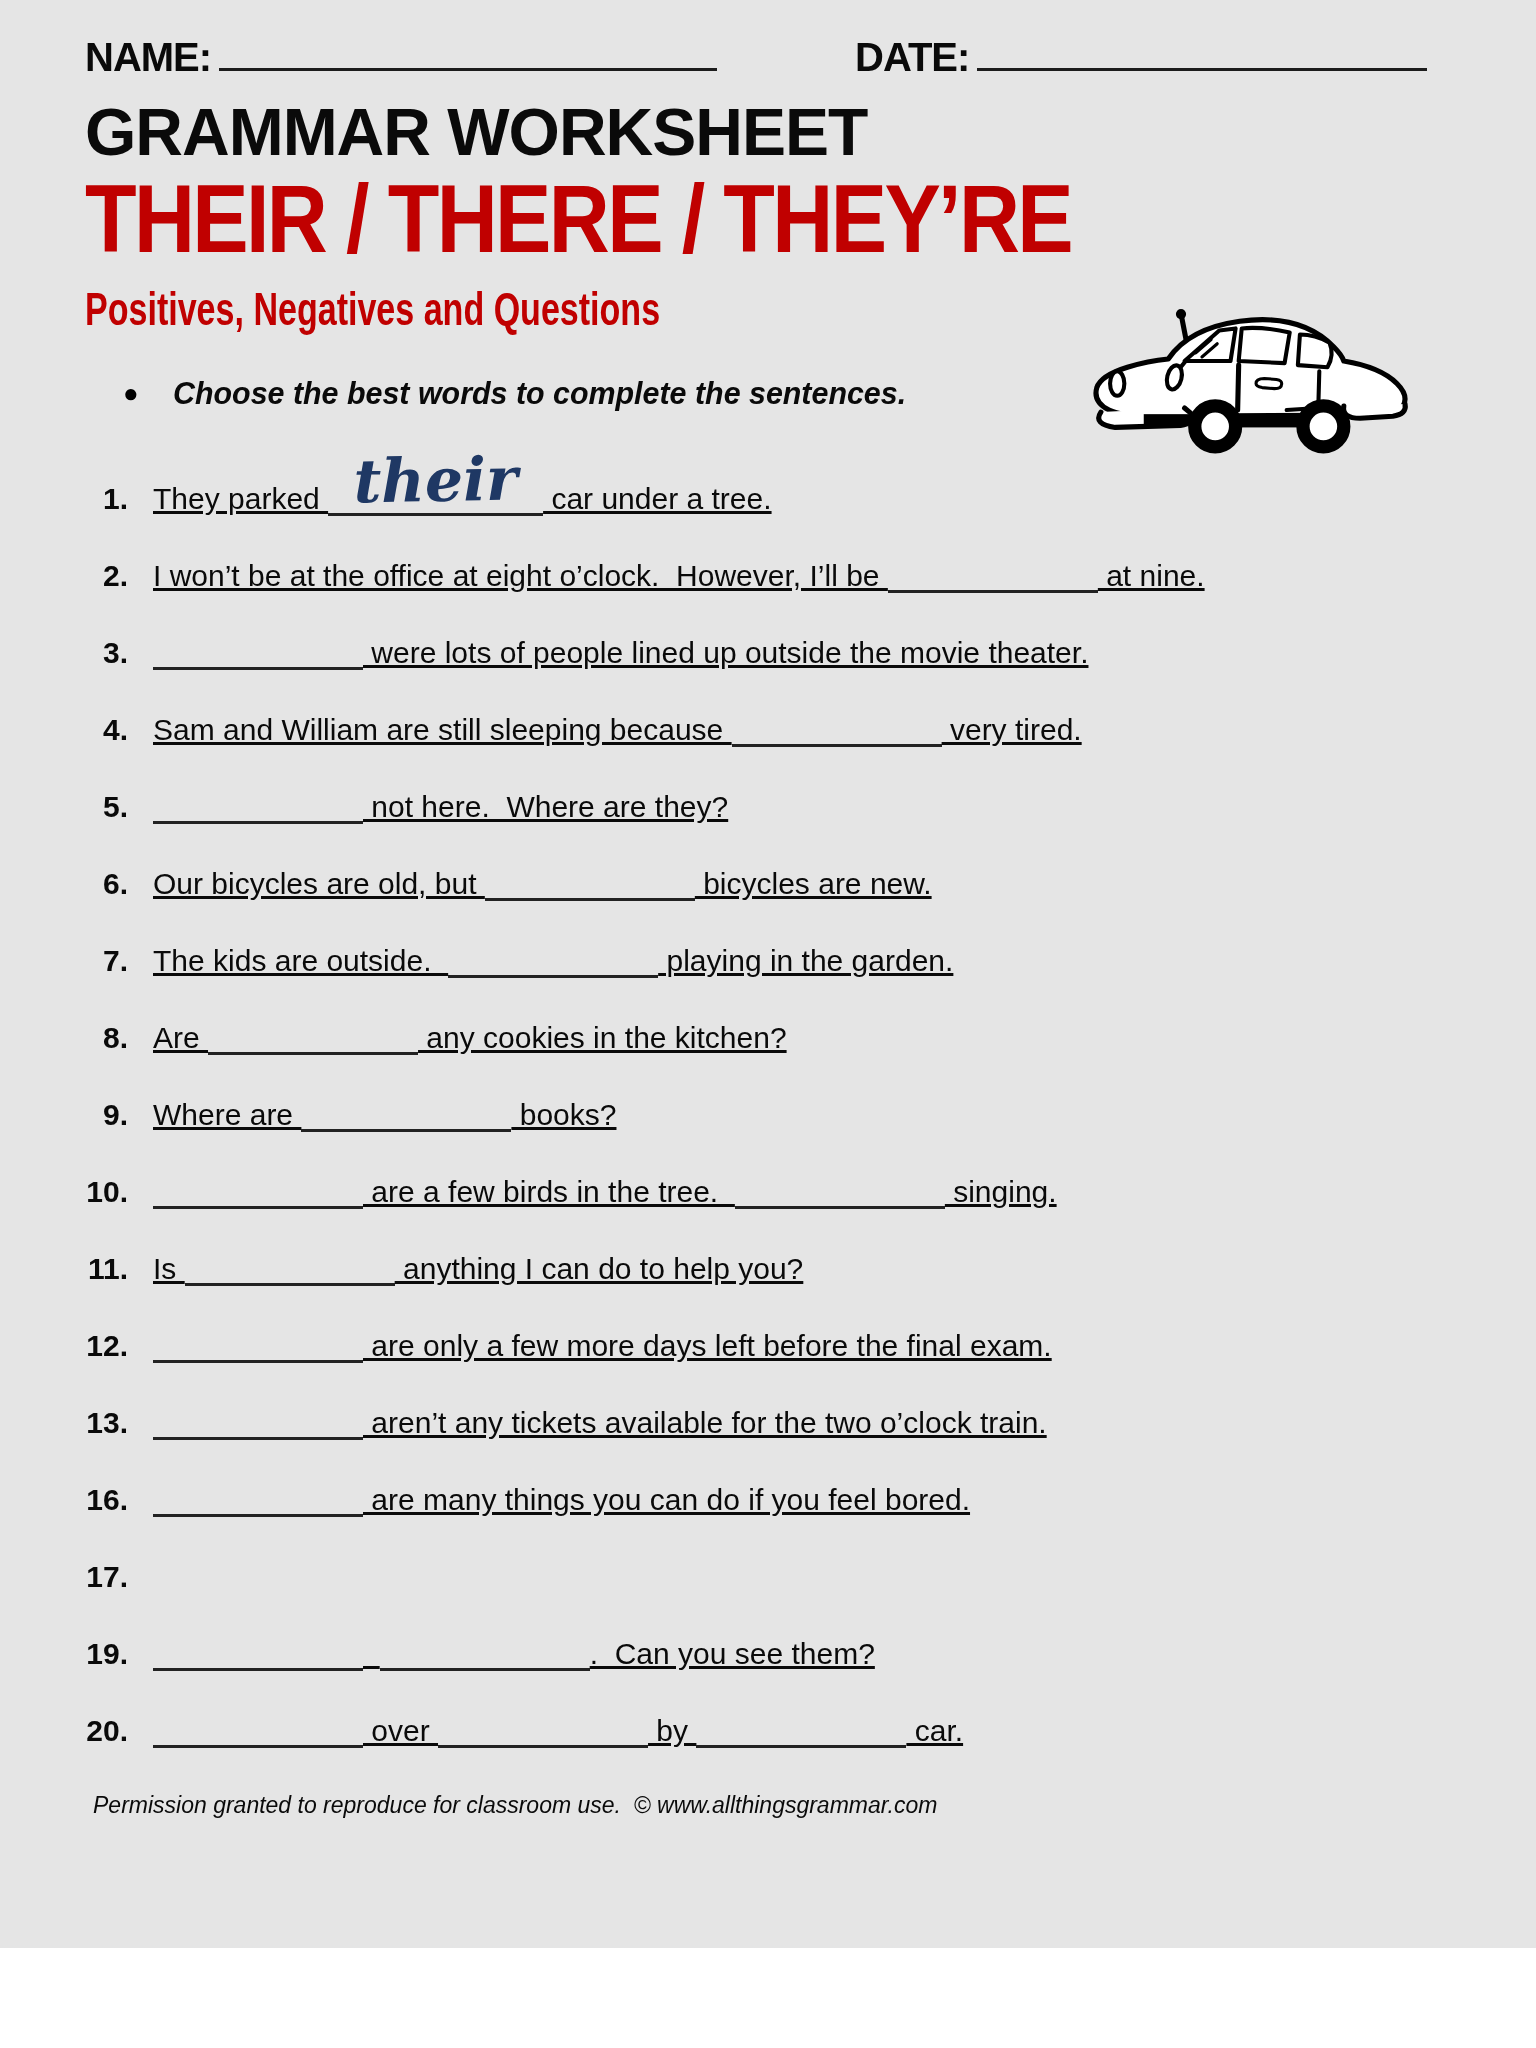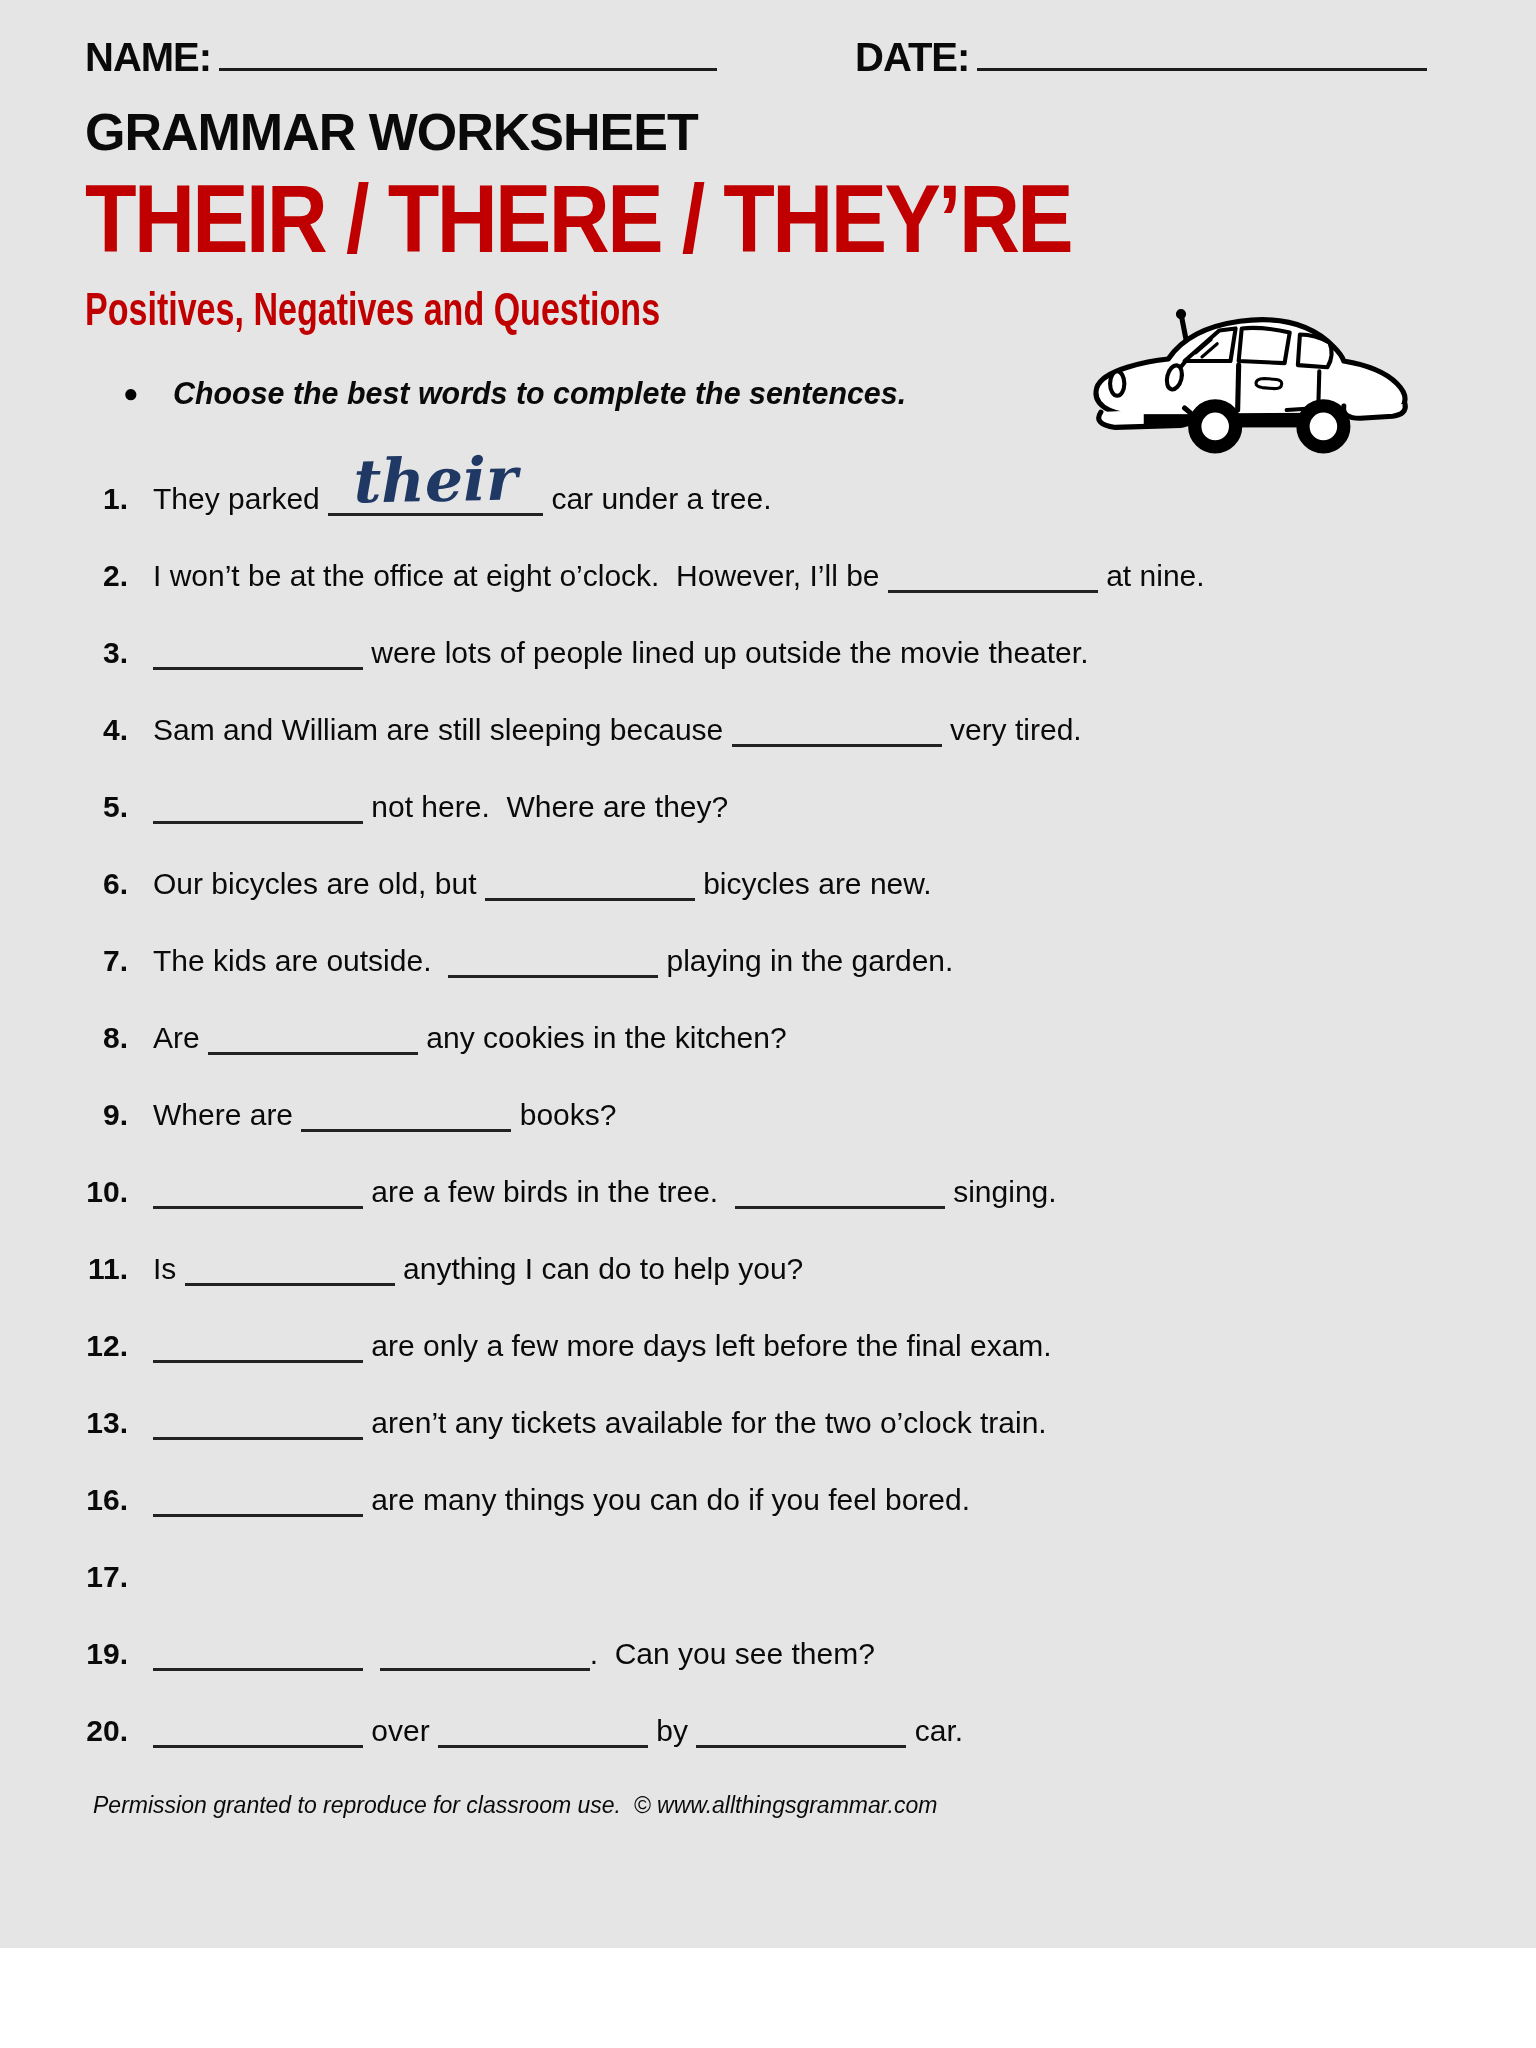--- a/index.html
+++ b/index.html
@@ -15,21 +15,21 @@
   }
   
   .header-row{display:flex;align-items:baseline;font-weight:bold;font-size:40px;line-height:52px;}
   .hdr-label{flex:none;letter-spacing:-1px;}
   .fill-line{flex:none;display:inline-block;border-bottom:3px solid #1c1c1c;height:38px;}
   .name-line{width:498px;margin-left:8px;}
   .hdr-spacer{flex:none;width:138px;}
   .date-line{width:450px;margin-left:8px;}
 
   .ws-type{
-    margin:16px 0 0 0;font-size:52px;font-weight:bold;line-height:66px;
+    margin:16px 0 0 0;font-size:66px;font-weight:bold;line-height:66px;
     letter-spacing:-1px;white-space:nowrap;color:#0a0a0a;
   }
   .ws-title{
     margin:4px 0 0 0;font-size:96px;font-weight:bold;line-height:100px;
     letter-spacing:-3px;white-space:nowrap;color:#C00000;
     transform:scaleX(0.88);transform-origin:left center;
   }
   .ws-subtitle{
     margin:14px 0 0 0;font-size:46px;font-weight:bold;line-height:52px;
     white-space:nowrap;color:#C00000;
@@ -41,21 +41,21 @@
   .bullet{flex:none;font-size:26px;line-height:26px;color:#000;}
   .instruction-text{
     margin-left:34px;font-size:32px;font-weight:bold;font-style:italic;
     white-space:nowrap;transform:scaleX(0.95);transform-origin:left center;
   }
 
   
   .questions{margin-top:68px;}
   .q-row{display:flex;font-size:30px;line-height:36px;margin-bottom:41px;}
   .q-num{flex:none;width:43px;text-align:right;font-weight:bold;margin-right:25px;}
-  .q-sentence{white-space:pre-wrap;}
+  .q-sentence{white-space:pre-wrap;text-decoration:underline;}
   .q-blank{
     display:inline-block;position:relative;
     border-bottom:3px solid #222222;height:32px;vertical-align:-7px;
   }
   .handwriting{
     position:absolute;left:0;right:0;bottom:3px;text-align:center;
     font-family:"DejaVu Serif", serif;font-style:italic;font-weight:bold;
     font-size:60px;line-height:60px;color:#1F3864;
     transform:rotate(-1deg);pointer-events:none;
   }

